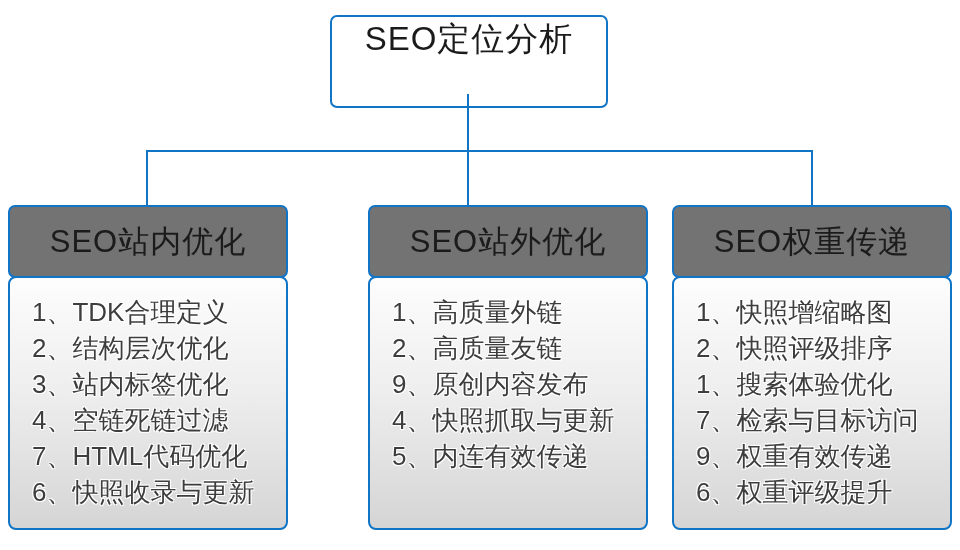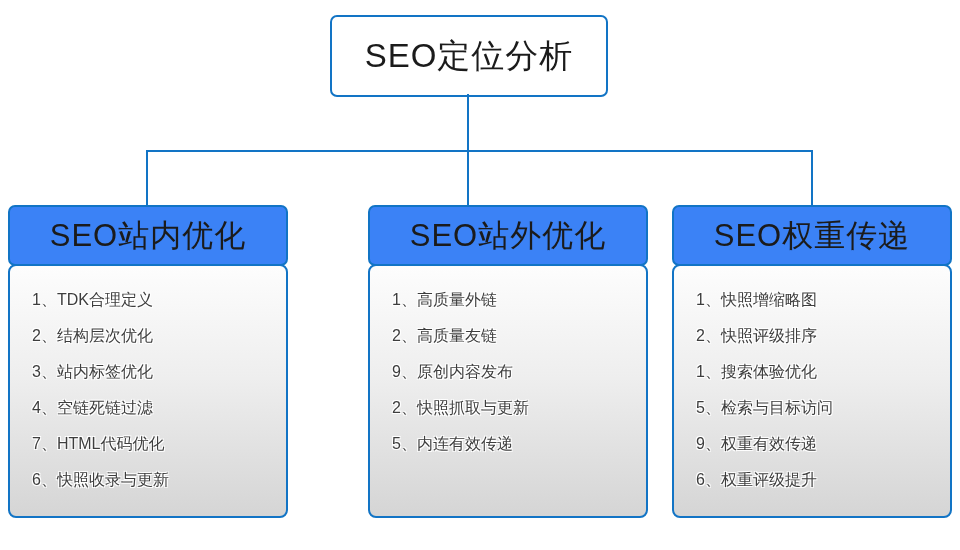--- a/index.html
+++ b/index.html
@@ -5,23 +5,23 @@
   html,body{margin:0;padding:0;}
   body{
     width:960px;height:550px;background:#ffffff;overflow:hidden;
     font-family:"Liberation Sans","DejaVu Sans",sans-serif;
     position:relative;
   }
   .canvas{position:absolute;left:0;top:0;width:960px;height:550px;}
 
   
   .root-box{
-    position:absolute;left:330px;top:15px;width:278px;height:82px;
+    position:absolute;left:330px;top:15px;width:278px;height:93px;
     background:#ffffff;border:2px solid #1274c5;border-radius:7px;
-    display:flex;align-items:center;justify-content:center;
+    display:flex;align-items:flex-start;justify-content:center;
     box-sizing:border-box;
   }
   .root-box .title{
     font-size:33px;color:#1b1b1b;letter-spacing:1px;white-space:nowrap;
   }
 
   
   .line{position:absolute;background:#1274c5;}
   .stem{left:467px;top:94px;width:2px;height:58px;}
   .rail{left:146px;top:150px;width:667px;height:2px;}
@@ -29,39 +29,39 @@
   .drop-mid{left:467px;top:150px;width:2px;height:57px;}
   .drop-right{left:811px;top:150px;width:2px;height:57px;}
 
   
   .col{position:absolute;top:205px;width:280px;}
   .col-0{left:8px;}
   .col-1{left:329px;padding-left:39px;}
   .col-2{left:672px;}
 
   .col-header{
-    position:relative;height:61px;background:#3b82f6;
+    position:relative;height:73px;background:#737373;
     border:2px solid #1274c5;border-radius:7px;
     display:flex;align-items:center;justify-content:center;
     box-sizing:border-box;z-index:2;
   }
   .col-header .title{
     font-size:31px;color:#1b1b1b;letter-spacing:1px;white-space:nowrap;
   }
 
   .col-list{
     position:relative;margin-top:-2px;height:254px;
     background:linear-gradient(to bottom,#fdfdfd 0%,#eeeeee 45%,#d5d5d5 100%);
     border:2px solid #1274c5;border-radius:8px;
     box-sizing:border-box;z-index:1;
     padding:16px 0 0 22px;
   }
   .col-list ul{list-style:none;margin:0;padding:0;}
   .col-list li{
-    font-size:16px;line-height:36px;color:#3d3d3d;white-space:nowrap;
+    font-size:26px;line-height:36px;color:#3d3d3d;white-space:nowrap;
     text-shadow:1px 1px 0 #ffffff,-1px -1px 0 #ffffff,
                 1px -1px 0 #ffffff,-1px 1px 0 #ffffff;
   }
 </style>
 </head>
 <body>
 
 <div class="canvas">
 
   <div class="root-box">
@@ -92,35 +92,35 @@
 
   <div class="col col-1">
     <div class="col-header">
       <span class="title">SEO站外优化</span>
     </div>
     <div class="col-list">
       <ul>
         <li>1、高质量外链</li>
         <li>2、高质量友链</li>
         <li>9、原创内容发布</li>
-        <li>2、快照抓取与更新</li>
+        <li>4、快照抓取与更新</li>
         <li>5、内连有效传递</li>
       </ul>
     </div>
   </div>
 
   <div class="col col-2">
     <div class="col-header">
       <span class="title">SEO权重传递</span>
     </div>
     <div class="col-list">
       <ul>
         <li>1、快照增缩略图</li>
         <li>2、快照评级排序</li>
         <li>1、搜索体验优化</li>
-        <li>5、检索与目标访问</li>
+        <li>7、检索与目标访问</li>
         <li>9、权重有效传递</li>
         <li>6、权重评级提升</li>
       </ul>
     </div>
   </div>
 
 </div>
 
 </body></html>

